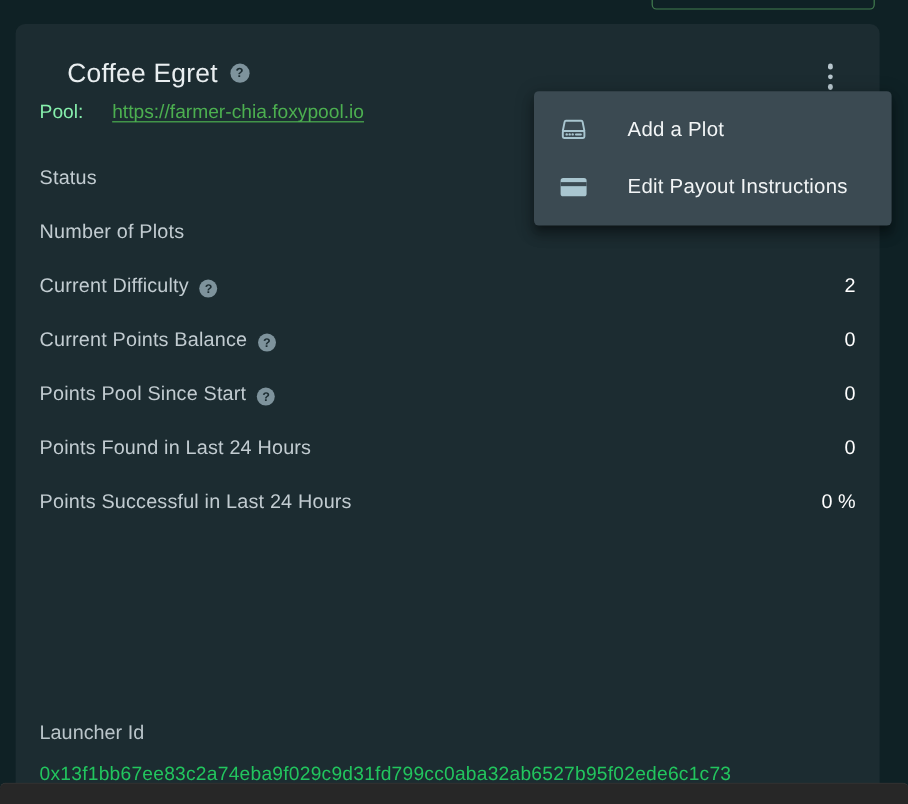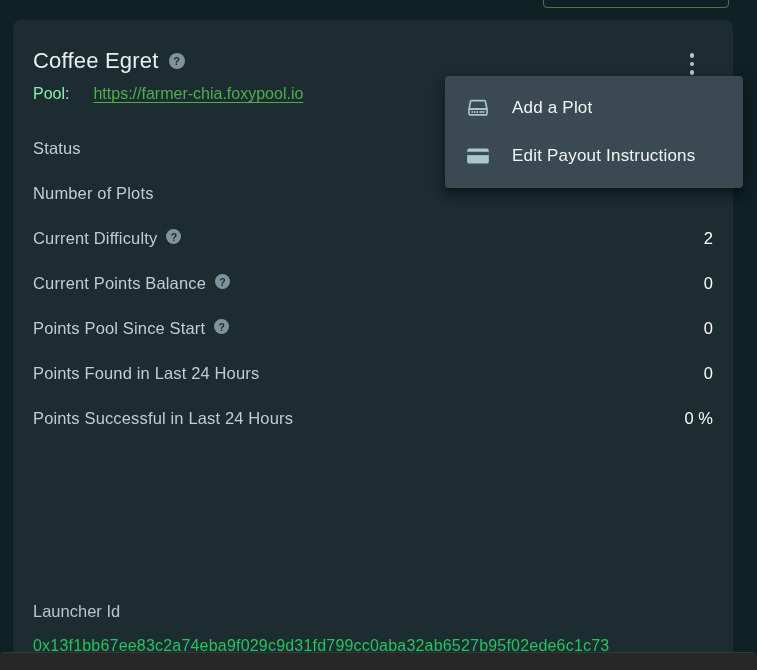--- a/index.html
+++ b/index.html
@@ -14,56 +14,56 @@
     position:absolute;left:543px;top:-22px;width:186px;height:30px;
     border:1px solid rgba(102,187,106,.6);border-radius:4px;
     background:transparent;box-sizing:border-box;cursor:pointer;
   }
   
   .card{
     position:absolute;left:13px;top:20px;width:720px;height:700px;
     background:#1c2c31;border-radius:8px;
   }
   .title-row{position:absolute;left:20px;top:26px;height:30px;display:flex;align-items:center;}
-  .card-title{font-size:22px;line-height:30px;color:#e9eef0;font-weight:400;letter-spacing:.2px;}
+  .card-title{font-size:22px;line-height:30px;color:#e9eef0;font-weight:400;letter-spacing:.2px;margin-left:23px;}
   .help-icon{
     display:inline-flex;align-items:center;justify-content:center;
     width:16px;height:16px;border-radius:50%;
     background:#7e939c;color:#1c2c31;
     font-size:11px;font-weight:700;margin-left:10px;cursor:pointer;flex:0 0 auto;
   }
   .help-icon.small{width:15px;height:15px;font-size:10.5px;margin-left:9px;}
   .kebab{
     position:absolute;right:28px;top:29px;width:26px;height:30px;
     display:flex;flex-direction:column;align-items:center;justify-content:center;gap:4px;
     background:transparent;border:none;cursor:pointer;padding:0;
   }
   .kebab .dot{width:4.5px;height:4.5px;border-radius:50%;background:#b7c6cd;}
   .pool-row{position:absolute;left:20px;top:62px;height:24px;display:flex;align-items:center;font-size:16px;}
   .pool-label{color:#86efac;margin-right:0;}
   .pool-link{color:#4caf50;text-decoration:underline;text-underline-offset:3px;cursor:pointer;padding-left:24px;}
   .rows{position:absolute;left:20px;right:20px;top:106px;}
   .stat-row{height:45px;display:flex;align-items:center;justify-content:space-between;}
-  .stat-label-group{display:flex;align-items:flex-start;}
+  .stat-label-group{display:flex;align-items:flex-end;}
   .stat-label{font-size:16.5px;color:#c2ccd1;letter-spacing:.15px;}
   .stat-value{font-size:16.5px;color:#ffffff;text-align:right;}
   .launcher{position:absolute;left:20px;right:20px;top:579px;}
   .launcher-label{font-size:16.5px;color:#bac5ca;line-height:24px;}
   .launcher-value{
     margin-top:13px;font-size:16px;color:#22c55e;line-height:20px;
     white-space:nowrap;letter-spacing:.2px;
   }
   
   .menu{
     position:absolute;left:445px;top:76px;width:298px;z-index:10;
     background:#3b4a52;border-radius:4px;padding:8px 0;
     box-shadow:0 5px 5px -3px rgba(0,0,0,.25),0 8px 10px 1px rgba(0,0,0,.2),0 3px 14px 2px rgba(0,0,0,.18);
   }
   .menu-item{
-    height:48px;display:flex;align-items:center;gap:21px;
+    height:48px;display:flex;align-items:center;gap:32px;
     padding:0 16px 0 20px;cursor:pointer;
     color:#f2f5f6;font-size:17px;font-weight:500;letter-spacing:.2px;
   }
   .menu-icon{width:26px;height:26px;flex:0 0 auto;display:block;}
   
   .bottom-bar{
     position:absolute;left:0;top:652px;width:757px;height:18px;
     background:#272727;border-top:1px solid #383838;
     border-radius:5px 5px 0 0;box-sizing:border-box;
   }

